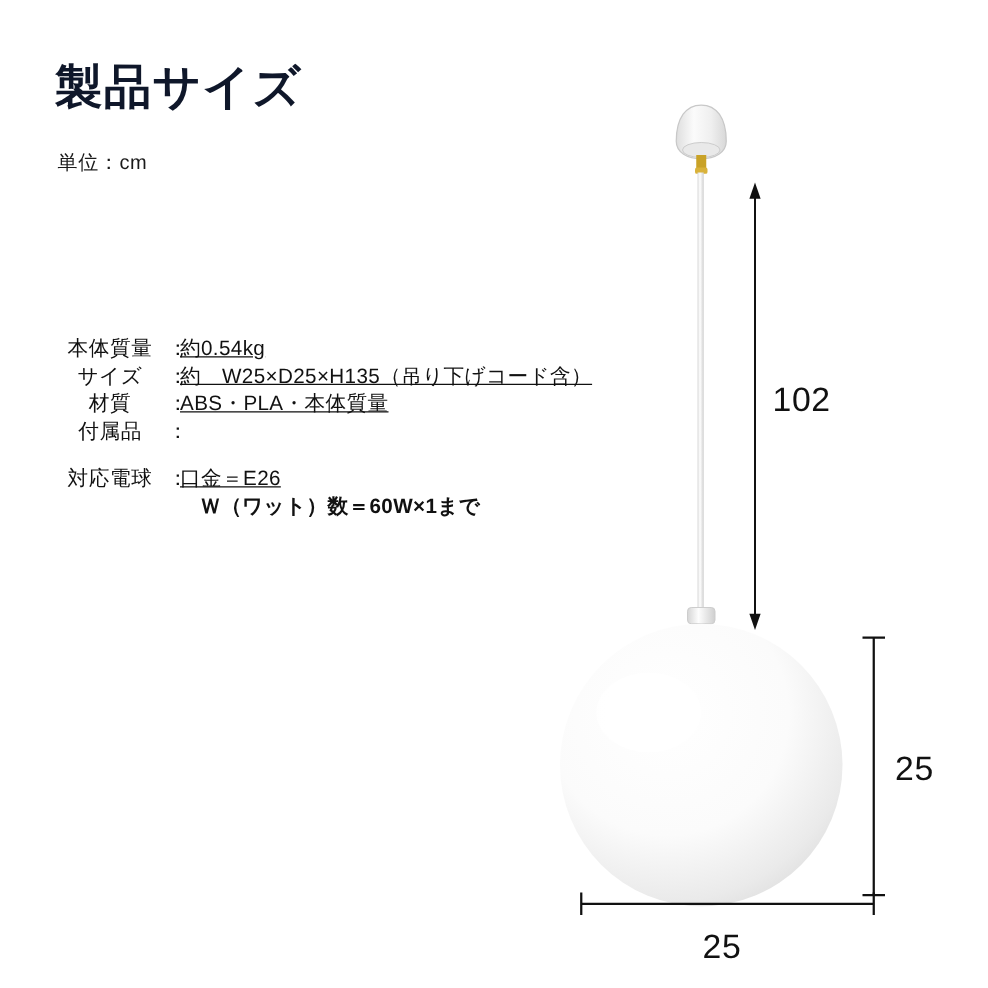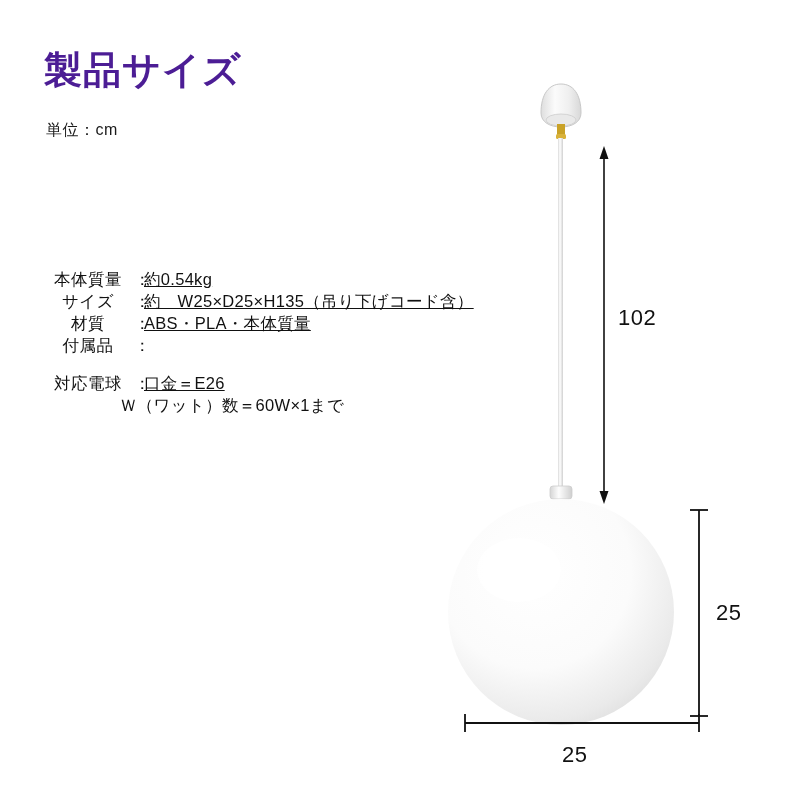--- a/index.html
+++ b/index.html
@@ -22,21 +22,21 @@
   }
 
   
   .title {
     position: absolute;
     left: 44px;
     top: 50px;
     font-size: 38px;
     font-weight: bold;
     letter-spacing: 1px;
-    color: #4c1d95;
+    color: #0f172a;
     line-height: 1.1;
   }
   .unit {
     position: absolute;
     left: 46px;
     top: 120px;
     font-size: 16px;
     color: #1a1a1a;
     letter-spacing: 0.5px;
   }
@@ -73,38 +73,39 @@
     flex: 0 0 10px;
   }
   .spec-value {
     letter-spacing: 0.3px;
     text-decoration: underline;
   }
   .spec-gap {
     height: 16px;
   }
   .spec-sub {
-    margin-left: 78px;
+    margin-left: 118px;
     letter-spacing: 0.3px;
+    font-weight: bold;
   }
 
   
   .lamp {
     position: absolute;
     left: 0;
     top: 0;
     width: 790px;
     height: 790px;
     pointer-events: none;
   }
 
   
   .dim-label {
     position: absolute;
-    font-size: 22px;
+    font-size: 27px;
     color: #111111;
     letter-spacing: 0.5px;
   }
   .dim-102 {
     left: 618px;
     top: 305px;
   }
   .dim-25-right {
     left: 716px;
     top: 600px;

